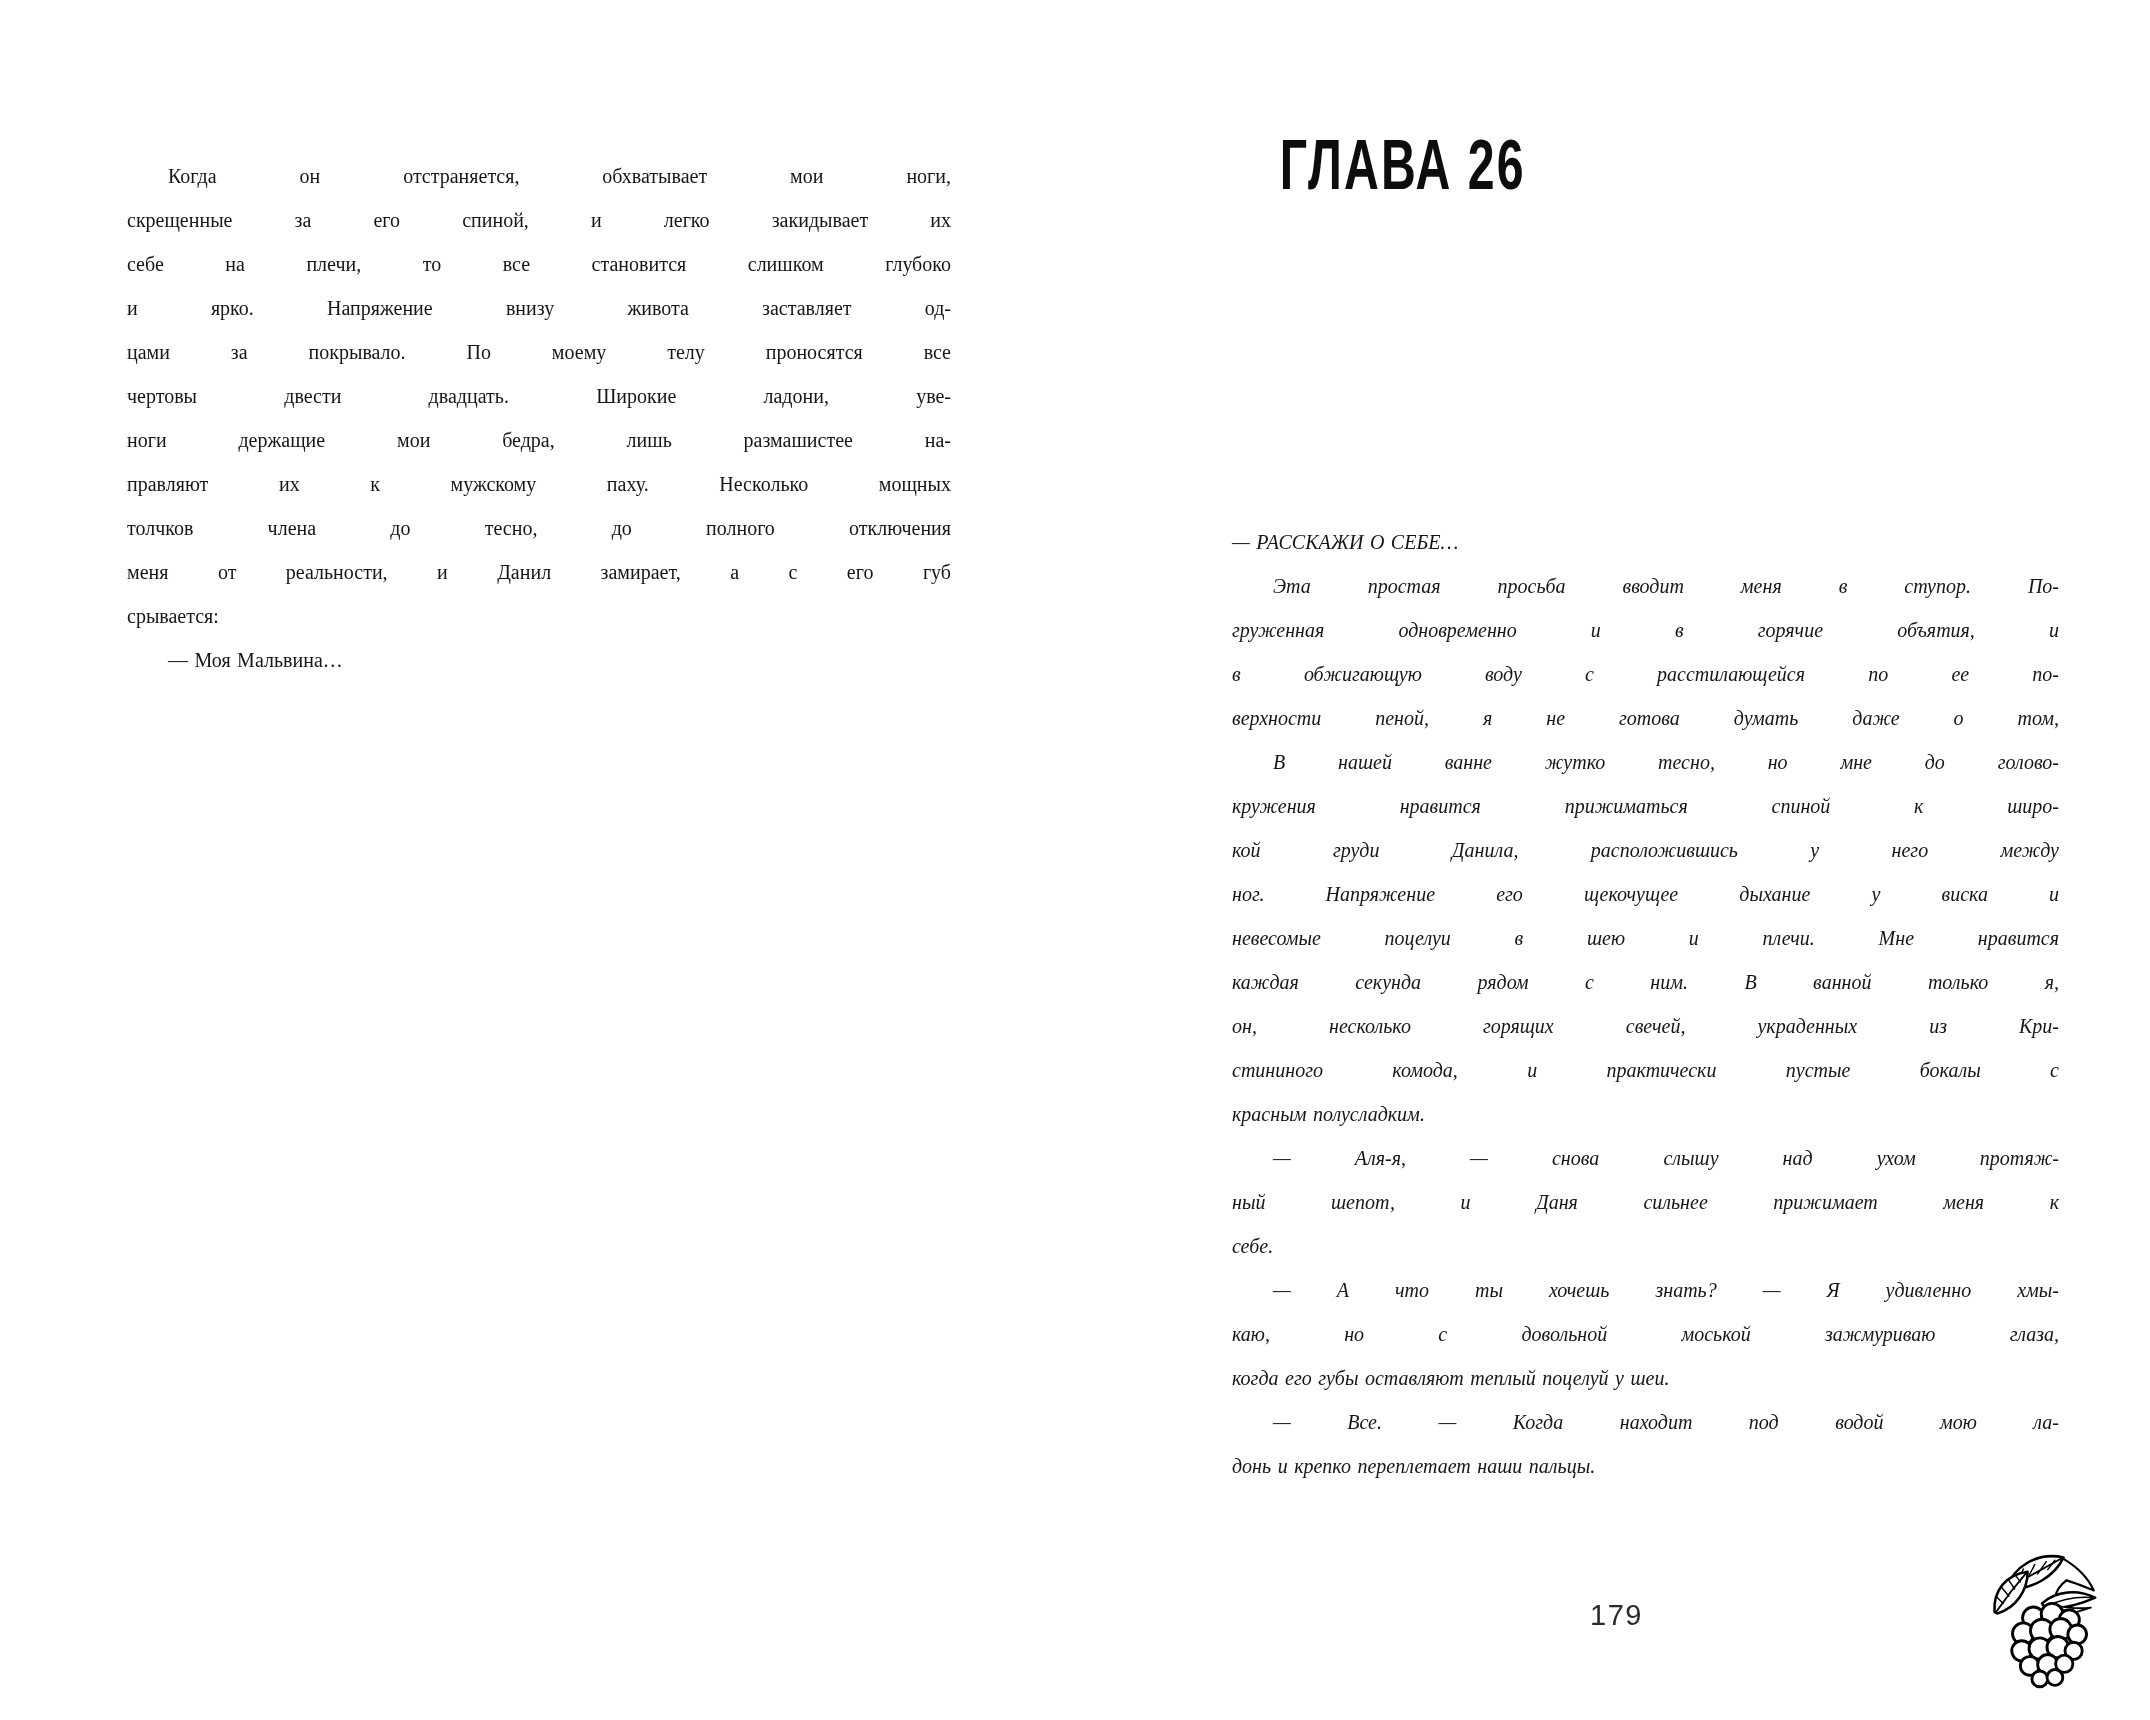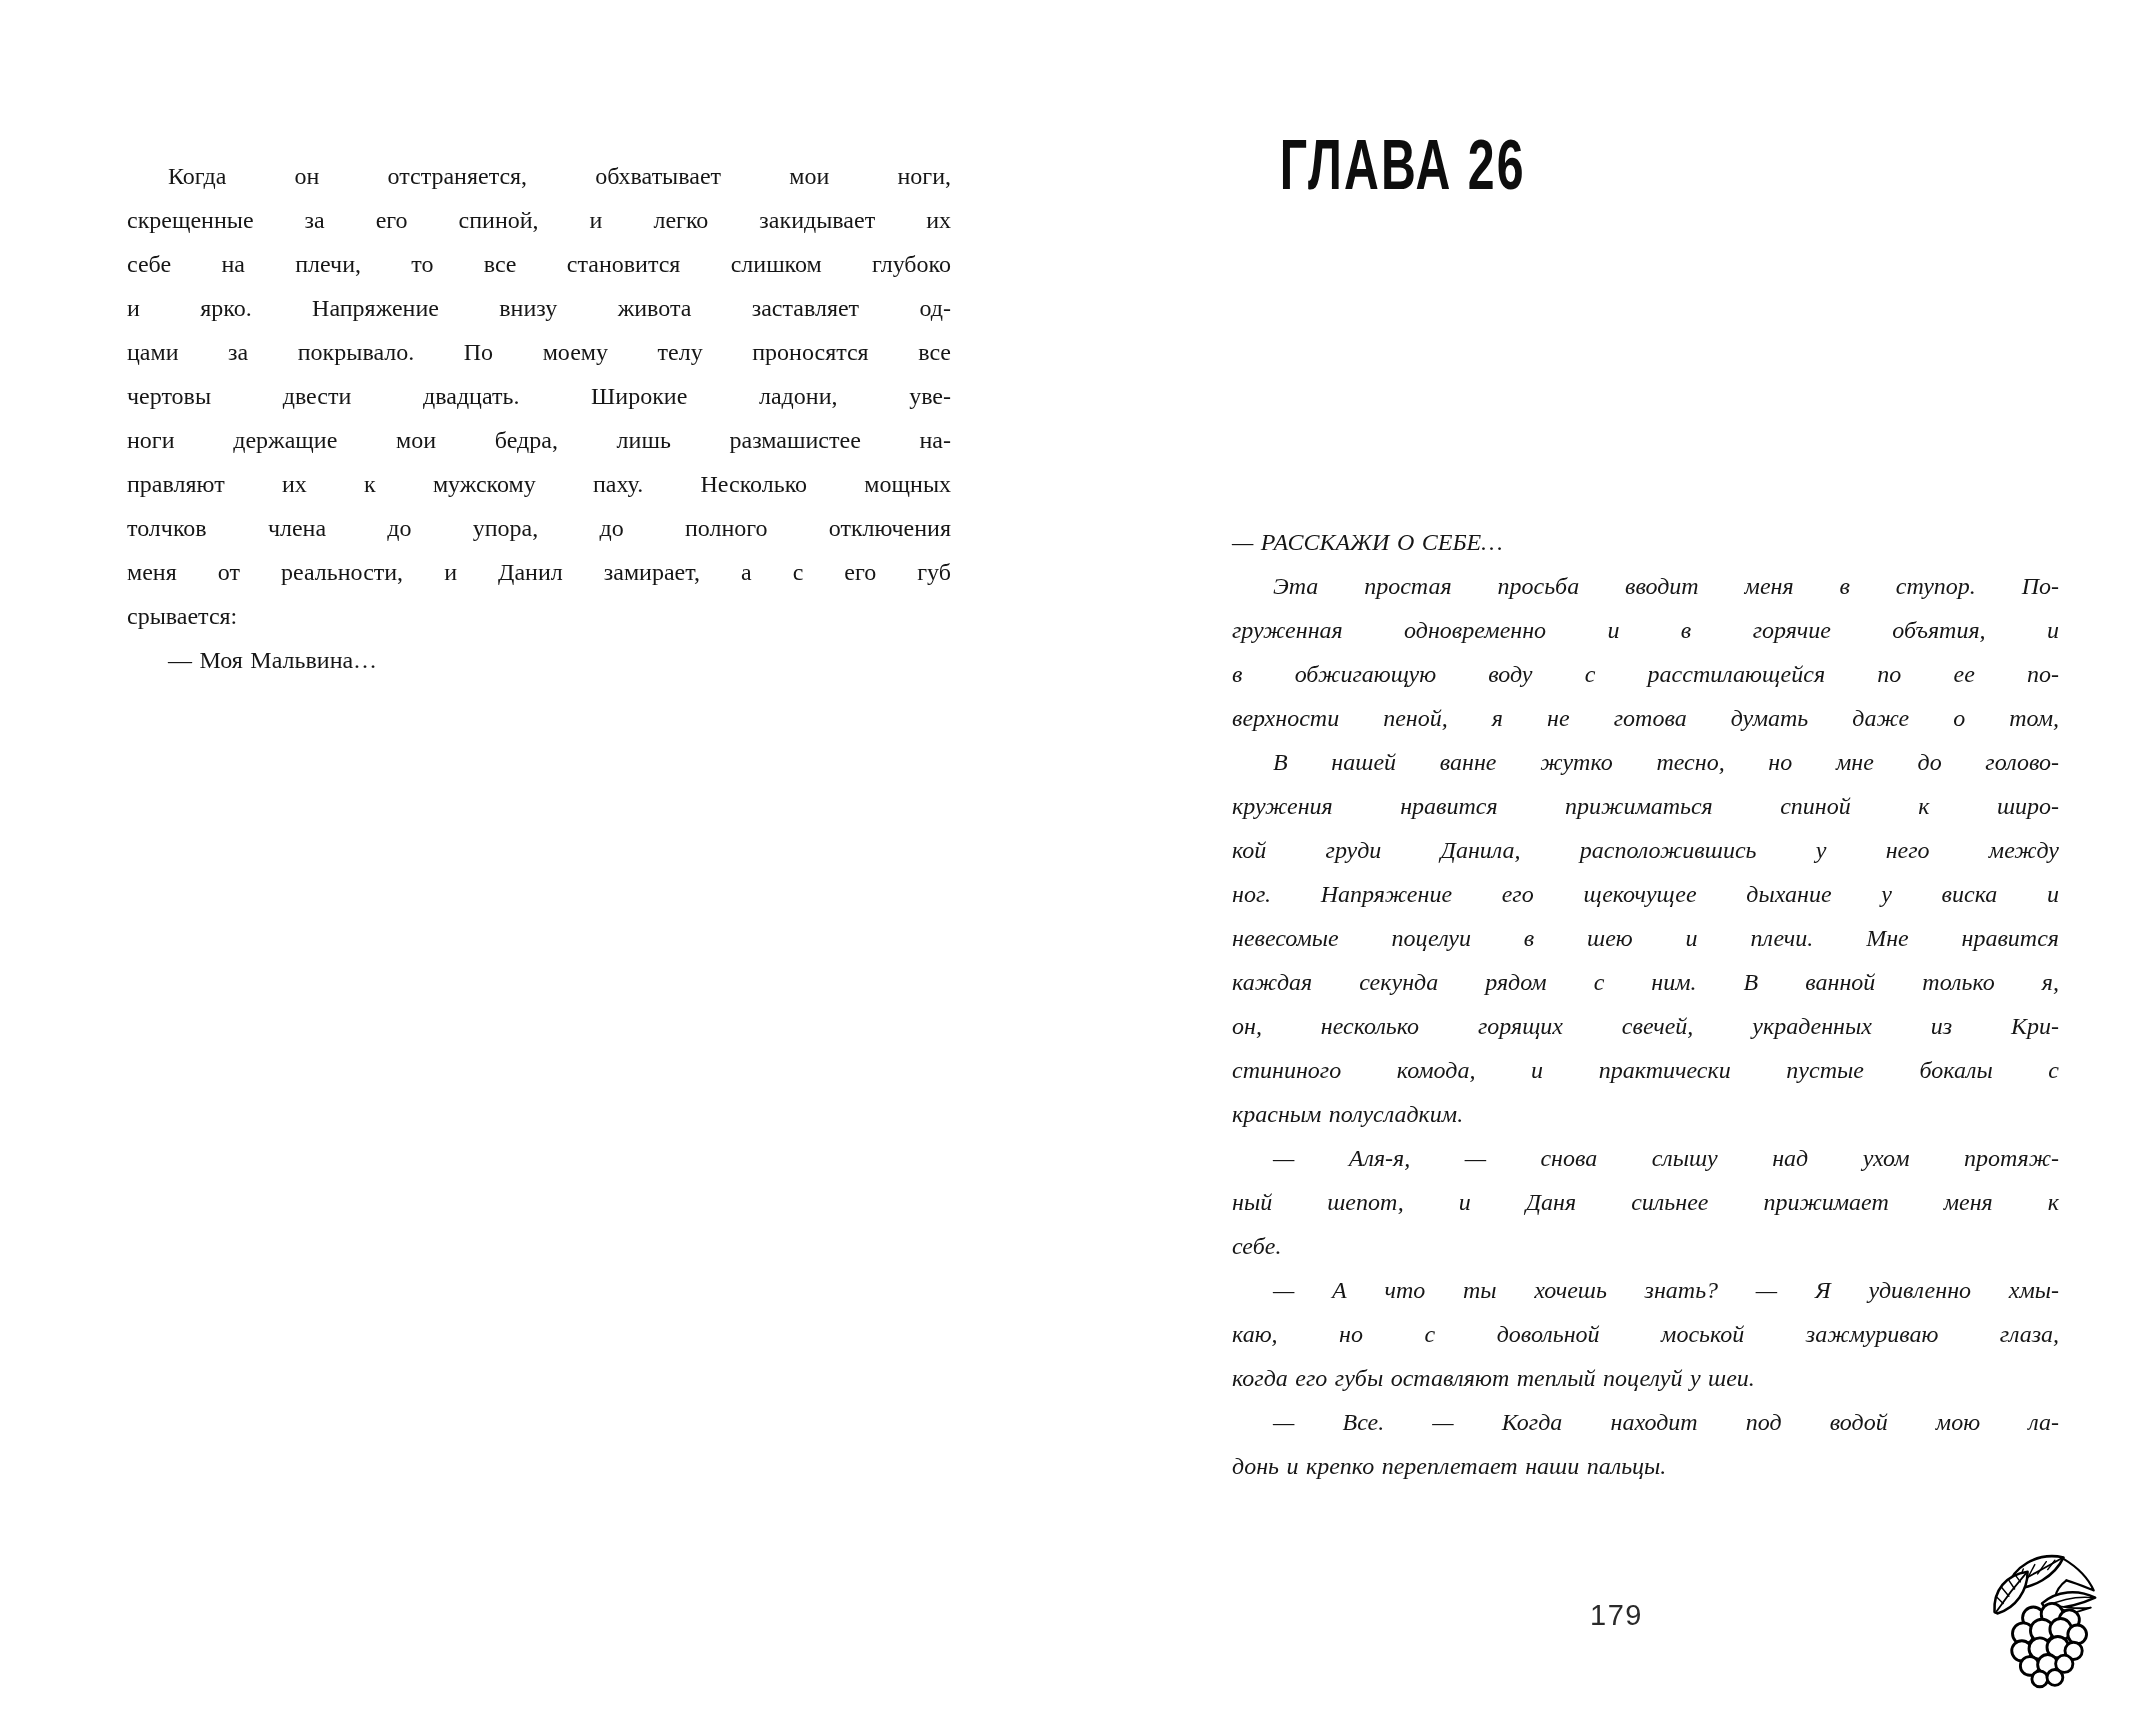--- a/index.html
+++ b/index.html
@@ -7,21 +7,21 @@
     width: 2151px; height: 1720px;
     background: #ffffff;
     overflow: hidden;
     font-family: "Liberation Serif", "DejaVu Serif", serif;
     color: #141414;
   }
   .spread { position: relative; width: 2151px; height: 1720px; background: #fff; }
 
   .text-block {
     position: absolute;
-    font-size: 24px;
+    font-size: 20px;
     line-height: 44px;
     color: #161616;
   }
   #left-text  { left: 127px;  top: 154px; width: 824px; }
   #right-text { left: 1232px; top: 520px; width: 827px; font-style: italic; }
 
   .line { text-align: justify; text-align-last: justify; word-spacing: 1.5px; }
   .line.last { text-align-last: left; }
   .line.indent { text-indent: 41px; }
 
@@ -71,21 +71,21 @@
     <div id="left-text" class="text-block">
         <div>
           <div class="line indent">Когда он отстраняется, обхватывает мои ноги,</div>
           <div class="line">скрещенные за его спиной, и легко закидывает их</div>
           <div class="line">себе на плечи, то все становится слишком глубоко</div>
           <div class="line">и ярко. Напряжение внизу живота заставляет од-</div>
           <div class="line">цами за покрывало. По моему телу проносятся все</div>
           <div class="line">чертовы двести двадцать. Широкие ладони, уве-</div>
           <div class="line">ноги держащие мои бедра, лишь размашистее на-</div>
           <div class="line">правляют их к мужскому паху. Несколько мощных</div>
-          <div class="line">толчков члена до упора, до полного отключения</div>
+          <div class="line">толчков члена до тесно, до полного отключения</div>
           <div class="line">меня от реальности, и Данил замирает, а с его губ</div>
           <div class="line last">срывается:</div>
         </div>
         <div>
           <div class="line indent last">— Моя Мальвина…</div>
         </div>
       </div>
   </div>
 
   <div>

